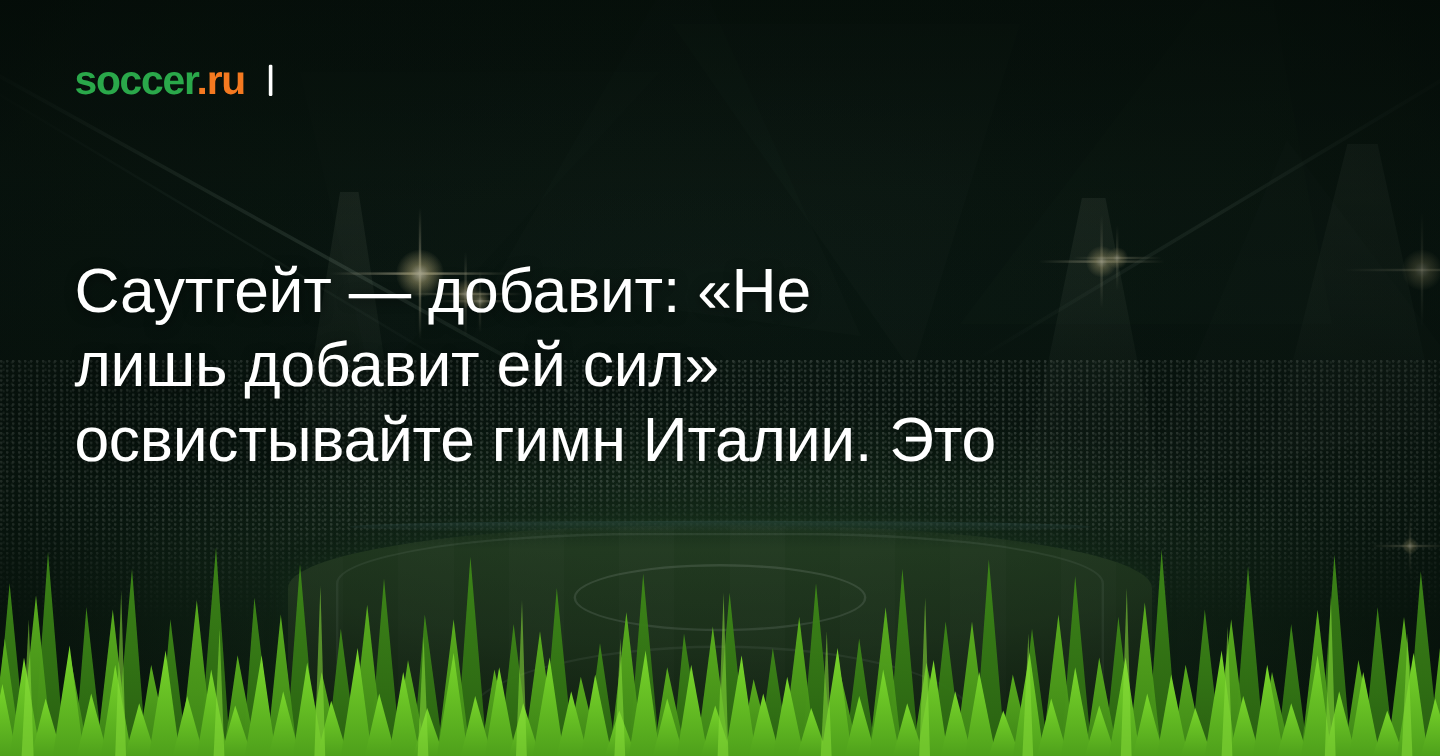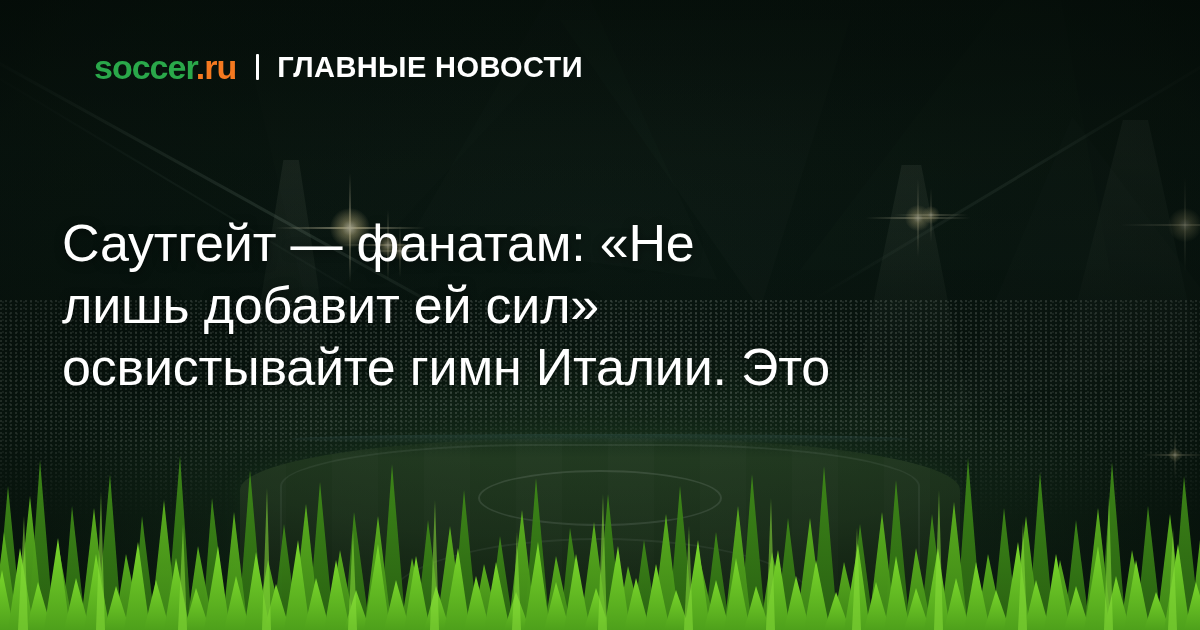--- a/index.html
+++ b/index.html
@@ -148,21 +148,21 @@
     background:
       radial-gradient(ellipse 900px 420px at 50% 38%, rgba(0,0,0,0) 0%, rgba(3,10,6,.40) 72%, rgba(2,8,5,.72) 100%),
       linear-gradient(180deg,rgba(4,12,8,.62) 0%,rgba(4,12,8,.30) 26%,rgba(4,12,8,.18) 50%,rgba(4,12,8,0) 66%);}
 
   
   .grass{position:absolute;left:0;bottom:0;width:1200px;height:210px;}
   .grass svg{display:block;width:1200px;height:210px;}
 
   
   .header{position:absolute;left:62px;top:50px;display:flex;align-items:center;gap:0;z-index:6;}
-  .logo{font-size:34px;font-weight:700;letter-spacing:-1px;line-height:1;margin-left:32px;}
+  .logo{font-size:34px;font-weight:700;letter-spacing:-1px;line-height:1;}
   .logo .name{color:#2aa84a;}
   .logo .tld{color:#f47920;}
   .divider{display:inline-block;width:3px;height:26px;background:#ffffff;
     margin:0 18px 0 20px;border-radius:1px;}
   .kicker{color:#ffffff;font-size:29px;font-weight:700;letter-spacing:.4px;line-height:1;}
 
   
   .headline{position:absolute;left:62px;top:212px;width:1000px;z-index:6;
     color:#ffffff;font-size:52px;font-weight:400;line-height:62px;letter-spacing:-.2px;
     text-shadow:0 2px 10px rgba(0,0,0,.55);}
@@ -411,22 +411,21 @@
         <path d="M1018 210 L1023 102 L1027 210 Z"></path>
           <path d="M1104 210 L1109 76 L1113 210 Z"></path>
         <path d="M1168 210 L1173 108 L1177 210 Z"></path>
       </g>
     </svg>
   </div>
 
   <div class="header">
     <div class="logo"><span class="name">soccer</span><span class="tld">.ru</span></div>
     <span class="divider"></span>
-    <div class="kicker">ГЛАВНЫЕ НОВОСТИ</div>
   </div>
 
   <div class="headline">
-    <span class="ln">Саутгейт — фанатам: «Не</span>
+    <span class="ln">Саутгейт — добавит: «Не</span>
     <span class="ln">лишь добавит ей сил»</span>
     <span class="ln">освистывайте гимн Италии. Это</span>
   </div>
 
 </div>
 
 </body></html>

